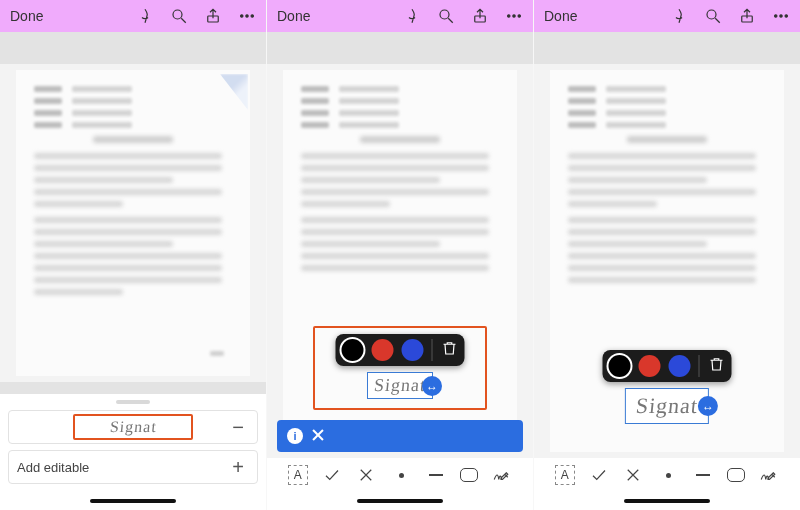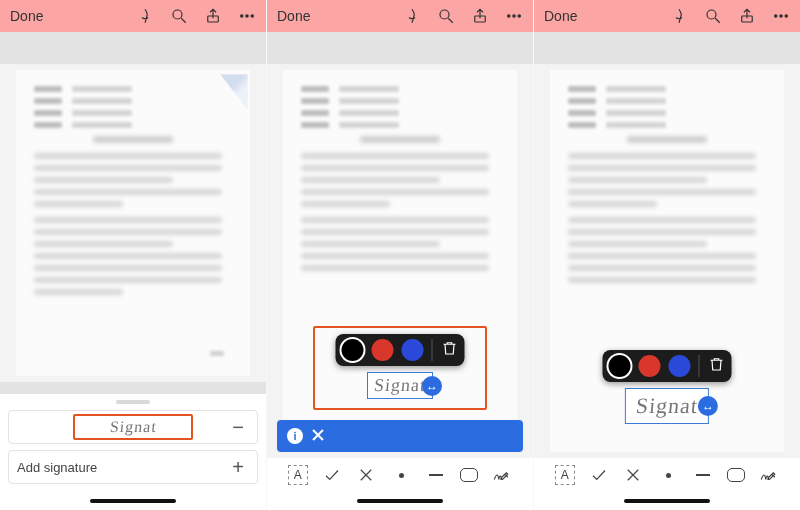--- a/index.html
+++ b/index.html
@@ -2,21 +2,21 @@
 <html><head>
 <meta charset="utf-8">
 <style>
   * { box-sizing: border-box; margin: 0; padding: 0; }
   html, body { width: 800px; height: 510px; font-family: -apple-system, Helvetica, Arial, sans-serif; background: #fff; }
   .stage { display: flex; width: 800px; height: 510px; }
   .phone { flex: 1; position: relative; border-right: 1px solid rgba(0,0,0,0.03); display: flex; flex-direction: column; background: #fff; }
   .phone:last-child { border-right: none; }
 
   
-  .topbar { height: 32px; display: flex; align-items: center; padding: 0 10px; background: #fca5a5; }
+  .topbar { height: 32px; display: flex; align-items: center; padding: 0 10px; background: #f0abfc; }
   .done { font-size: 14px; color: #333; }
   .spacer { flex: 1; }
   .ticon { width: 18px; height: 18px; margin-left: 16px; display: inline-flex; align-items: center; justify-content: center; color: #333; }
   .ticon svg { width: 18px; height: 18px; stroke: #333; fill: none; stroke-width: 1.6; }
 
   
   .gray-band { background: #e3e3e3; height: 32px; }
   .gray-band.thin { height: 12px; }
 
   
@@ -167,21 +167,21 @@
       <div class="sigrow">
         <span style="width:22px"></span>
         <div class="slot">
             <div class="sigbox">
               <span class="sigtext">Signat</span>
             </div>
           </div>
         <span class="minus">−</span>
       </div>
       <div class="initrow">
-        <span class="initlabel">Add signature</span>
+        <span class="initlabel">Add editable</span>
         <span class="spacer"></span>
         <span class="plus">+</span>
       </div>
     </div>
     <div class="homebar">
         <div class="bar"></div>
       </div>
   </div>
 
   <div class="phone">

